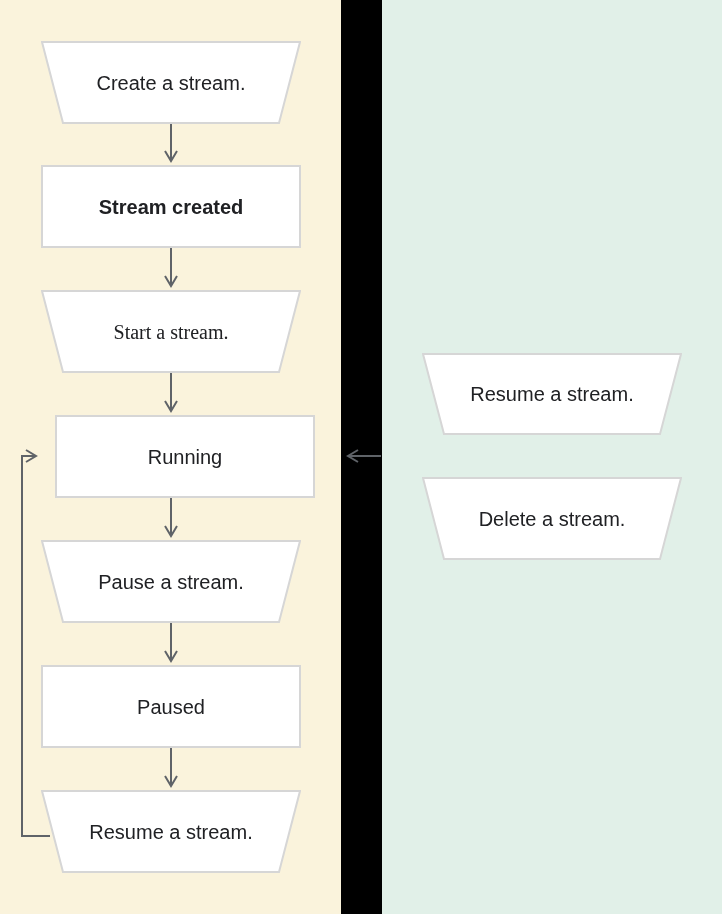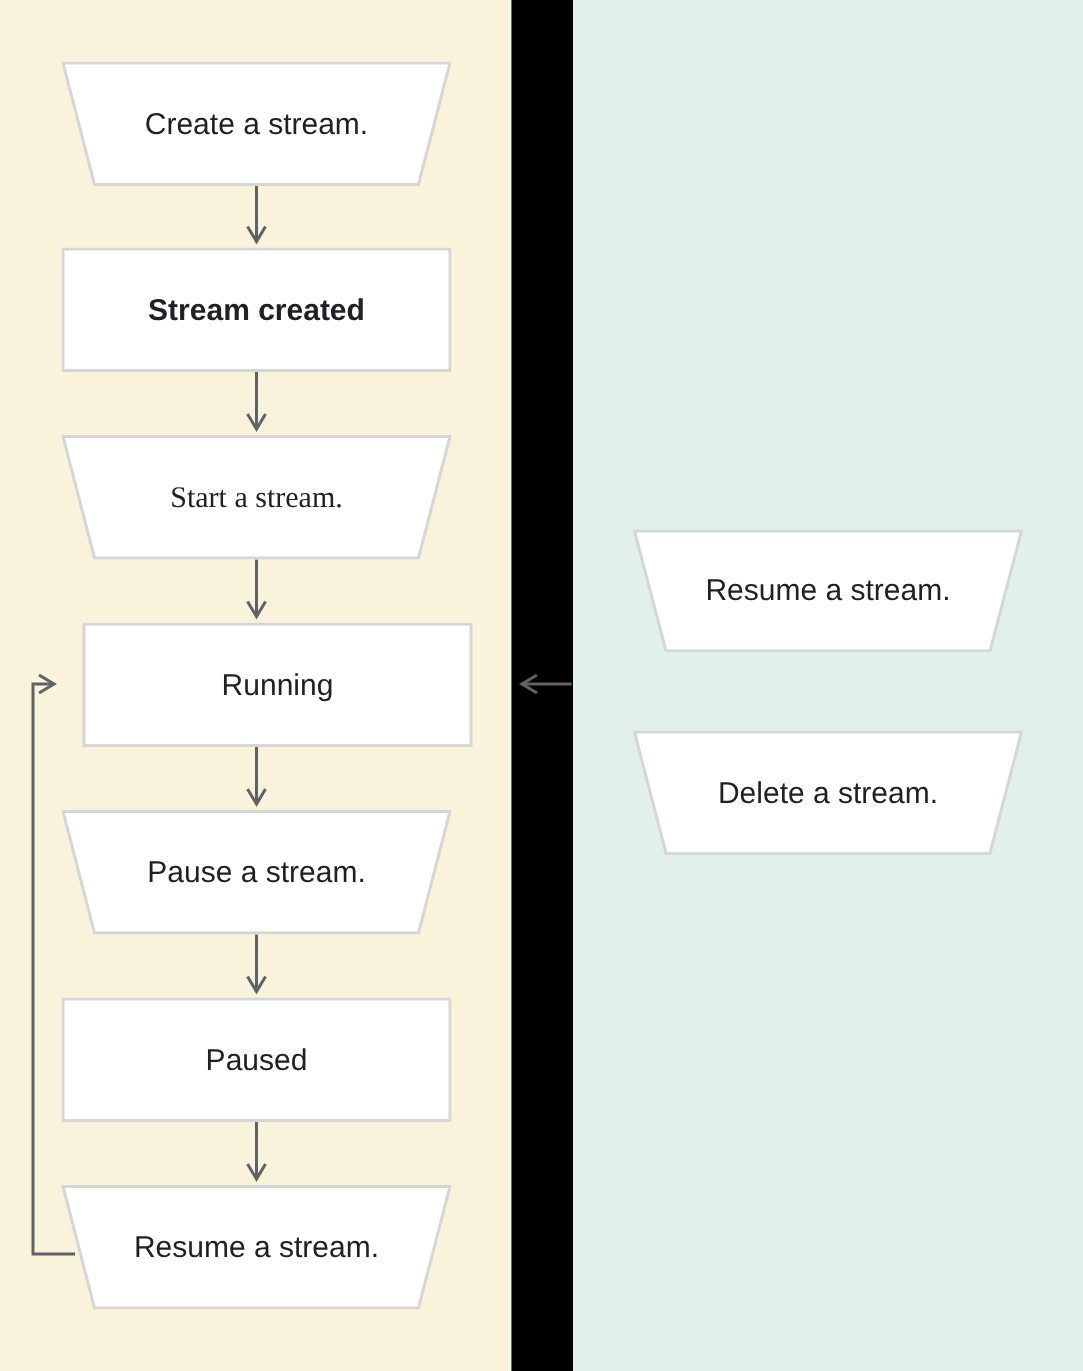--- a/index.html
+++ b/index.html
@@ -128,20 +128,20 @@
     <span class="label">Resume a stream.</span>
   </div>
 
   <div class="node" style="left:422px; top:353px; width:260px; height:82px;">
     <svg class="shape" viewBox="0 0 260 82">
       <polygon points="1,1 259,1 238,81 22,81"></polygon>
     </svg>
     <span class="label">Resume a stream.</span>
   </div>
 
-  <div class="node" style="left:422px; top:487px; width:260px; height:83px;">
+  <div class="node" style="left:422px; top:477px; width:260px; height:83px;">
     <svg class="shape" viewBox="0 0 260 83">
       <polygon points="1,1 259,1 238,82 22,82"></polygon>
     </svg>
     <span class="label">Delete a stream.</span>
   </div>
 
 </div>
 
 </body></html>

